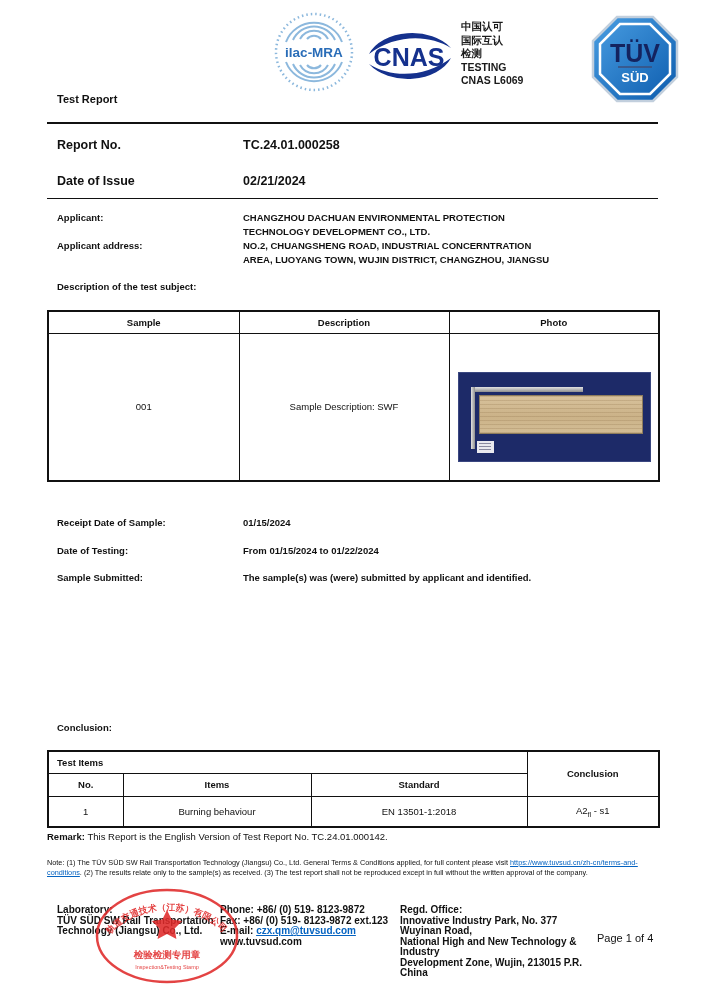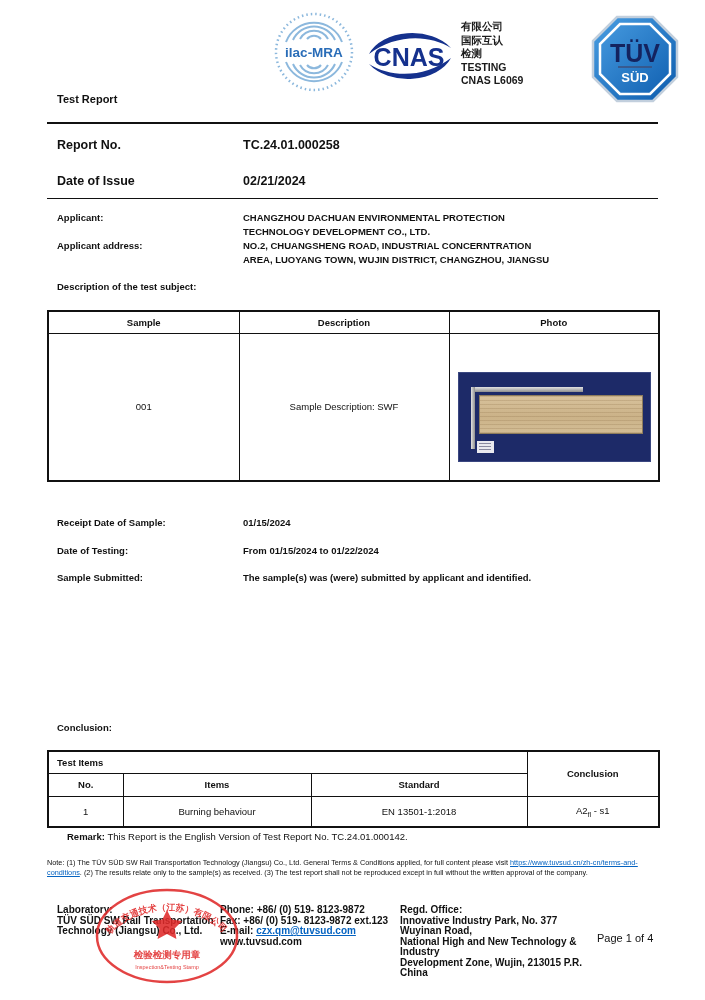--- a/index.html
+++ b/index.html
@@ -4,21 +4,21 @@
 <style>
   * { margin:0; padding:0; box-sizing:border-box; }
   html,body { background:#888; }
   .page {
     position:relative; width:705px; height:1000px; margin:0 auto;
     background:#ffffff; overflow:hidden;
     font-family:"Liberation Sans","DejaVu Sans",sans-serif;
     color:#111;
   }
   .abs { position:absolute; }
-  .b { font-weight:bold;margin-left:20px; }
+  .b { font-weight:bold; }
 
   
   .logo-accred-text { left:461px; top:20px; font-size:10.5px; font-weight:bold; line-height:13.5px; color:#1a1a1a; }
   .title { left:57px; top:93px; font-size:11px; font-weight:bold; }
 
   .rule1 { left:47px; top:122px; width:611px; height:2px; background:#111; }
   .rule2 { left:47px; top:198px; width:611px; height:1px; background:#111; }
 
   .meta-row { left:0; width:705px; font-size:12.5px; font-weight:bold; }
   .meta-row .lab { position:absolute; left:57px; top:0; }
@@ -87,21 +87,21 @@
     <text x="40" y="47" text-anchor="middle" font-size="13.5" font-weight="bold" fill="#2a6db8" font-family="Liberation Sans, sans-serif">ilac-MRA</text>
   </svg>
 
   <svg class="abs" style="left:363px; top:24px;" width="92" height="62" viewBox="0 0 92 62">
     <path d="M 6,30 A 46,32 0 0 1 88,24 C 66,10 32,10 6,30 Z" fill="#15318d"></path>
     <path d="M 88,34 A 46,32 0 0 1 6,40 C 28,54 62,54 88,34 Z" fill="#15318d"></path>
     <text x="46" y="42" text-anchor="middle" font-size="25" font-weight="bold" fill="#15318d" font-family="Liberation Sans, sans-serif">CNAS</text>
   </svg>
 
   <div class="abs logo-accred-text">
-    <div>有限公司</div>
+    <div>中国认可</div>
     <div>国际互认</div>
     <div>检测</div>
     <div>TESTING</div>
     <div>CNAS L6069</div>
   </div>
 
   <svg class="abs" style="left:590px; top:14px;" width="90" height="90" viewBox="0 0 90 90">
     <defs>
       <linearGradient id="tuvGrad" x1="0" y1="0" x2="1" y2="1">
         <stop offset="0" stop-color="#4a9fe3"></stop>

